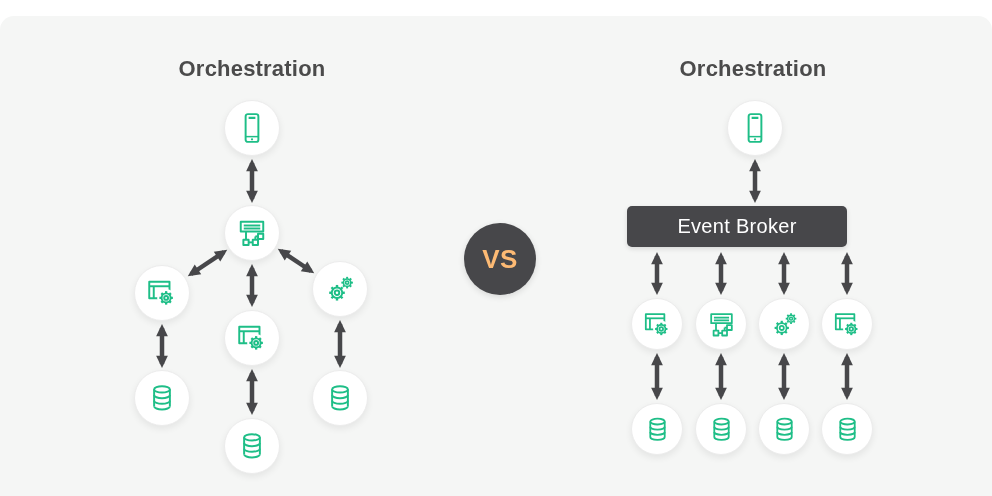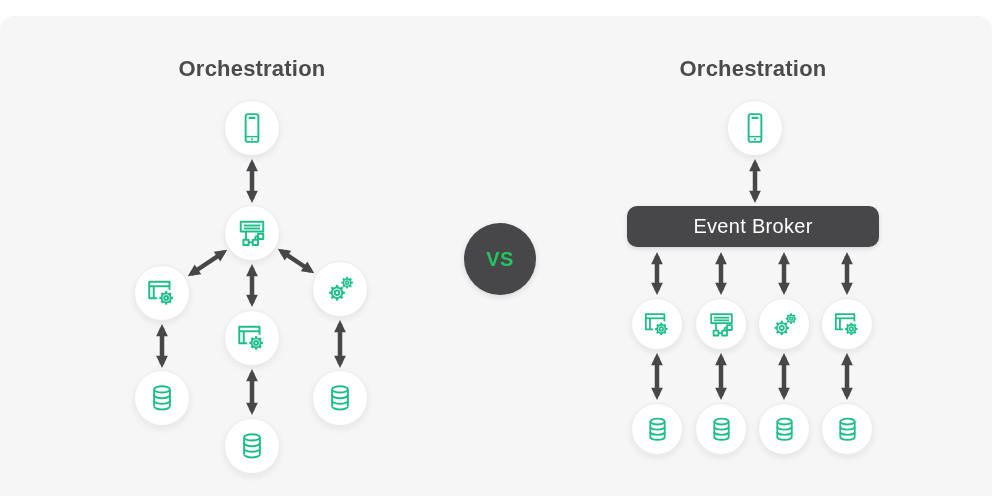--- a/index.html
+++ b/index.html
@@ -15,24 +15,24 @@
   .arrows line{stroke:#47474a;stroke-width:4.5;}
   .node{position:absolute;background:#ffffff;border:1px solid #ececec;
         border-radius:50%;box-shadow:0 3px 7px rgba(0,0,0,.07);
         display:flex;align-items:center;justify-content:center;box-sizing:border-box;}
   .n56{width:56px;height:56px;}
   .n52{width:52px;height:52px;}
   .n56 svg{width:36px;height:36px;}
   .n52 svg{width:33px;height:33px;}
   .icon{stroke:#1ebe87;fill:none;stroke-width:2.6;stroke-linejoin:round;}
   .vs{position:absolute;left:464px;top:207px;width:72px;height:72px;border-radius:50%;
-      background:#47474a;color:#22c55e;display:flex;align-items:center;justify-content:center;
-      font-size:20px;font-weight:700;letter-spacing:.5px;box-shadow:0 2px 6px rgba(0,0,0,.12);}
-  .broker{position:absolute;left:627px;top:190px;width:252px;height:41px;
-          background:#47474a;border-radius:10px;color:#ffffff;
+      background:#47474a;color:#fdba74;display:flex;align-items:center;justify-content:center;
+      font-size:26px;font-weight:700;letter-spacing:.5px;box-shadow:0 2px 6px rgba(0,0,0,.12);}
+  .broker{position:absolute;left:627px;top:190px;width:220px;height:41px;
+          background:#47474a;border-radius:5px;color:#ffffff;
           display:flex;align-items:center;justify-content:center;
           font-size:20px;letter-spacing:.3px;box-shadow:0 2px 5px rgba(0,0,0,.12);}
   .defs{position:absolute;width:0;height:0;overflow:hidden;}
 </style>
 </head>
 <body>
 
 <svg class="defs" aria-hidden="true">
   <defs>
     <symbol id="i-phone" viewBox="0 0 48 48">

